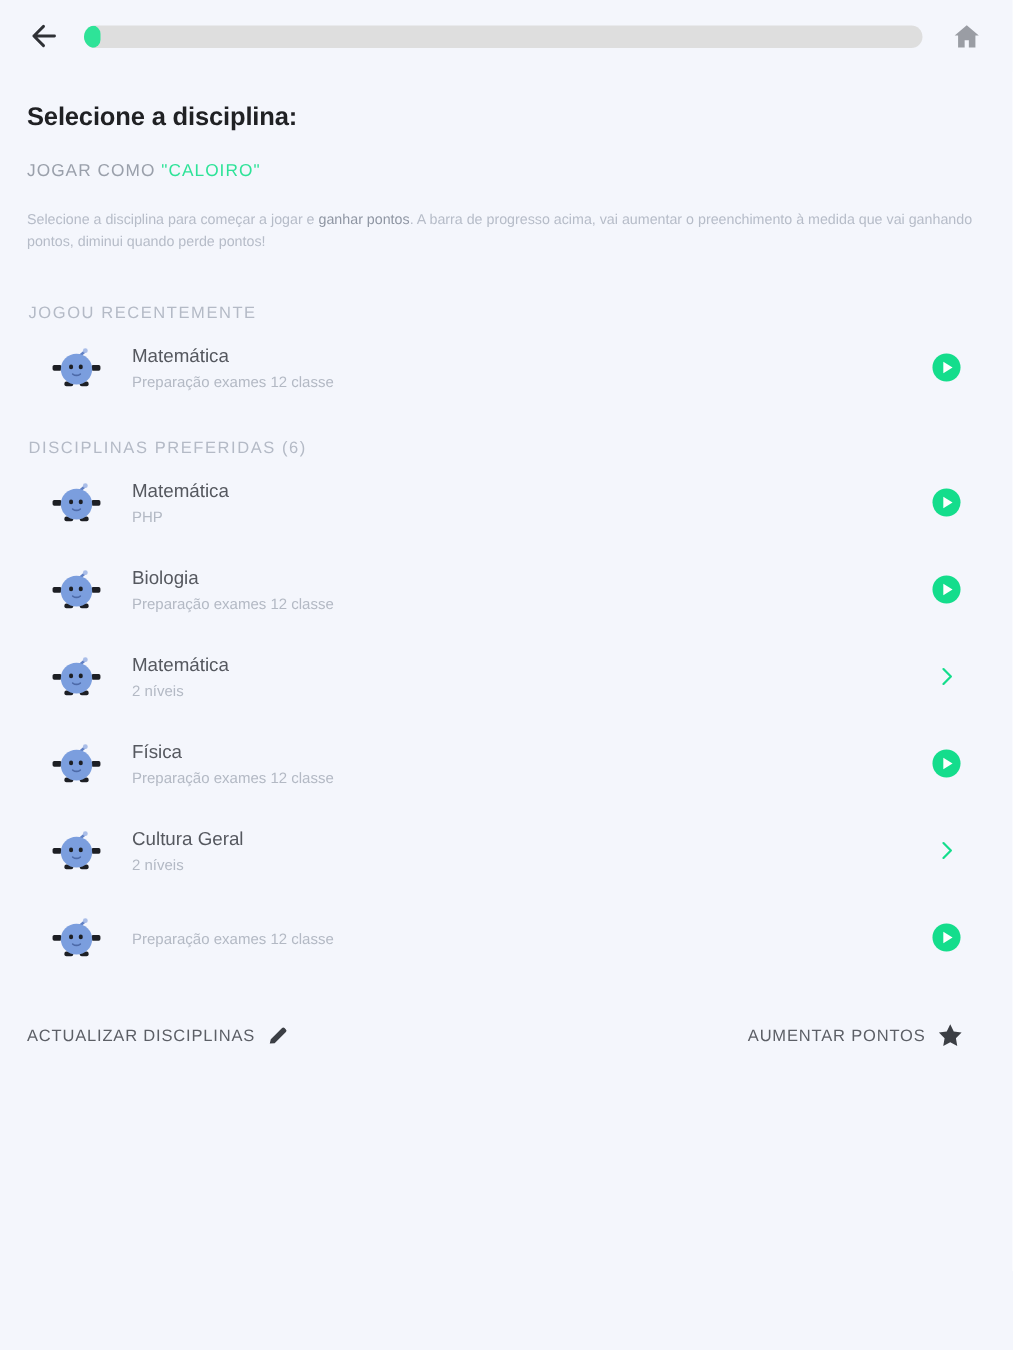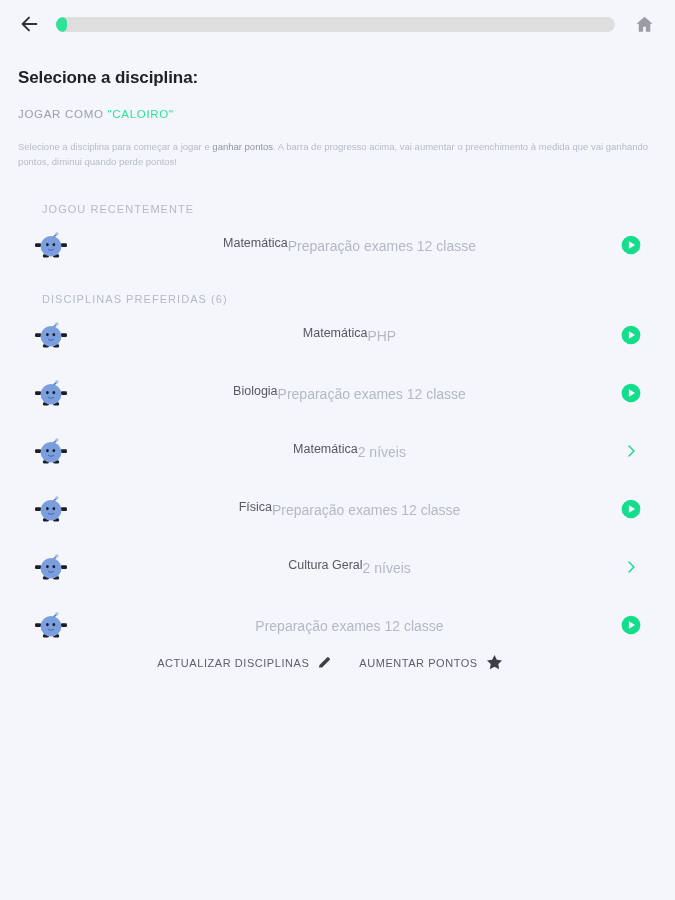--- a/index.html
+++ b/index.html
@@ -85,21 +85,21 @@
     margin-top: 20px;
     font-size: 9.5px;
     line-height: 1.55;
     color: #b6bcc8;
     max-width: 640px;
   }
   .blurb b { color: #8f96a3; font-weight: normal; }
 
   .section-head {
     margin-top: 34px;
-    margin-left: 24px;
+    margin-left: 1px;
     font-size: 11px;
     letter-spacing: 1.05px;
     color: #b4bac6;
   }
 
   .section-head.tight { margin-top: 20px; }
 
   
   .row {
     display: flex;
@@ -116,53 +116,54 @@
     flex: 0 0 38px;
     display: flex;
     align-items: center;
     justify-content: center;
   }
 
   .row .texts {
     flex: 1 1 auto;
     margin-left: 18px;
     display: flex;
-    flex-direction: row;
+    flex-direction: column;
     justify-content: center;
   }
 
   .row .title {
     font-size: 12.5px;
     color: #55585f;
     line-height: 1.45;
   }
 
   .row .subtitle {
-    font-size: 14px;
+    font-size: 10px;
     color: #b3b9c4;
     line-height: 1.5;
     margin-top: 2px;
   }
 
   .row .action {
     width: 40px;
     height: 40px;
     flex: 0 0 40px;
     display: flex;
     align-items: center;
     justify-content: center;
     cursor: pointer;
   }
 
   
   .footer-actions {
     display: flex;
     align-items: center;
-    justify-content: center;
+    justify-content: space-between;
     gap: 26px;
+    margin-top: 28px;
     padding-right: 14px;
   }
 
   .faction {
     display: flex;
     align-items: center;
     gap: 7px;
     cursor: pointer;
   }
 

